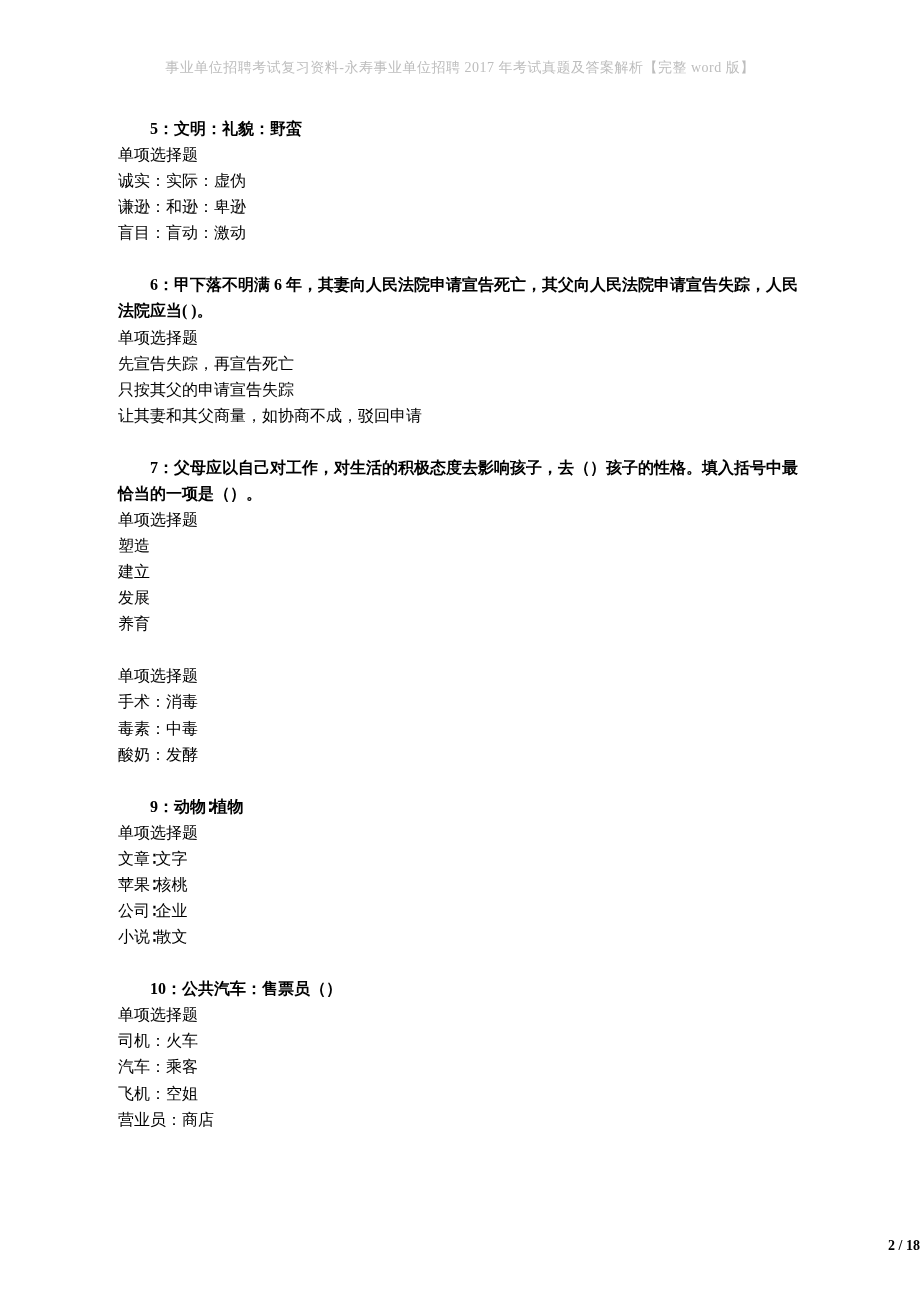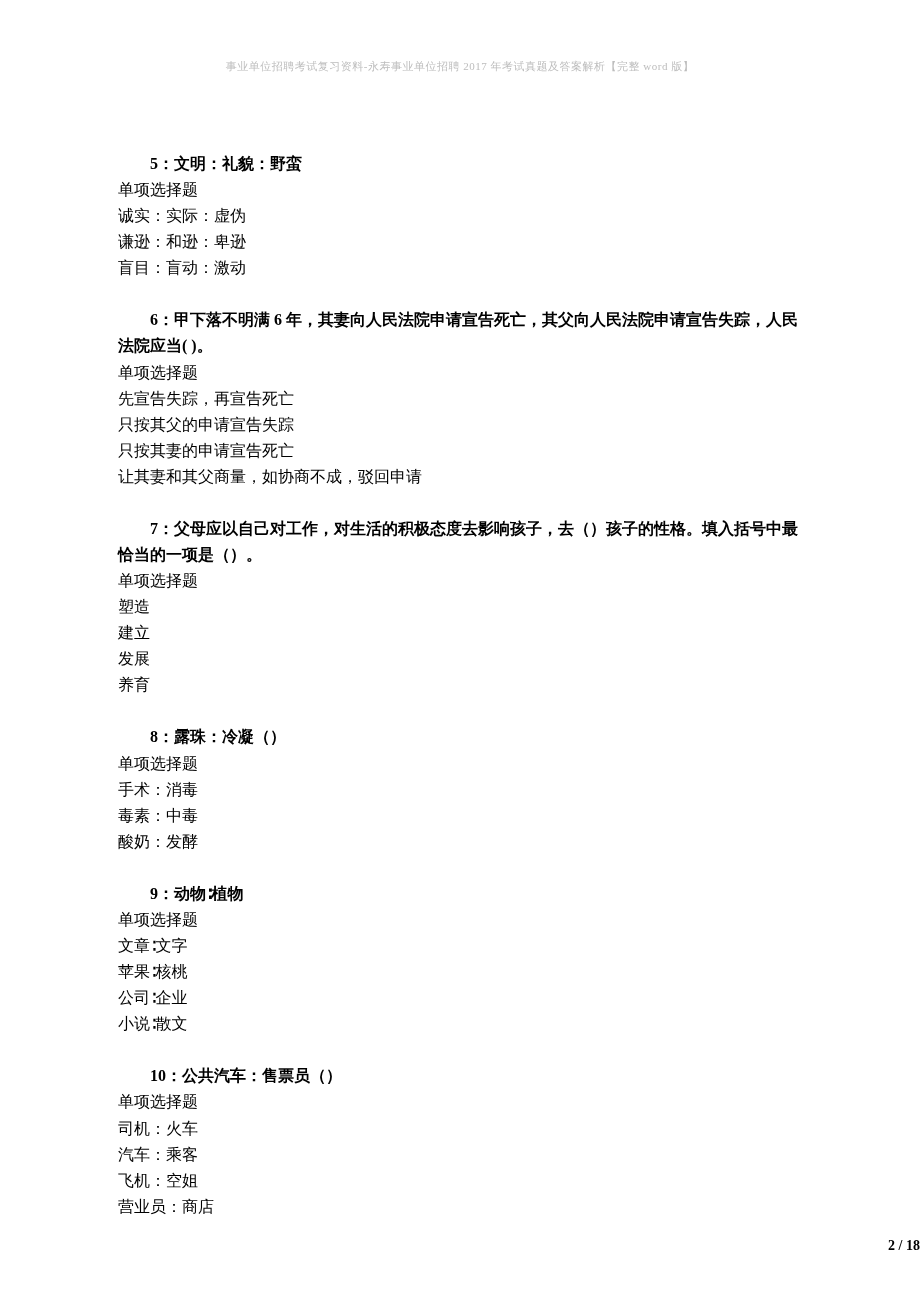--- a/index.html
+++ b/index.html
@@ -15,23 +15,23 @@
     position: relative;
     box-sizing: border-box;
   }
   .page {
     padding: 59px 118px 0 118px;
     box-sizing: border-box;
   }
   .header {
     text-align: center;
     color: #bdbdbd;
-    font-size: 11px;
+    font-size: 14px;
     letter-spacing: 0.5px;
-    margin-bottom: 77px;
+    margin-bottom: 39px;
   }
   .content {
     line-height: 1.63;
   }
   .block {
     margin-bottom: 26px;
   }
   .stem {
     text-indent: 2em;
     font-weight: bold;
@@ -64,35 +64,33 @@
       <div class="line">诚实：实际：虚伪</div>
       <div class="line">谦逊：和逊：卑逊</div>
       <div class="line">盲目：盲动：激动</div>
     </div>
 
     <div class="block">
       <div class="stem">6：甲下落不明满 6 年，其妻向人民法院申请宣告死亡，其父向人民法院申请宣告失踪，人民法院应当( )。</div>
       <div class="line">单项选择题</div>
       <div class="line">先宣告失踪，再宣告死亡</div>
       <div class="line">只按其父的申请宣告失踪</div>
-      <div class="line">只按其妻的申请宣告死亡</div>
       <div class="line">让其妻和其父商量，如协商不成，驳回申请</div>
     </div>
 
     <div class="block">
       <div class="stem">7：父母应以自己对工作，对生活的积极态度去影响孩子，去（）孩子的性格。填入括号中最恰当的一项是（）。</div>
       <div class="line">单项选择题</div>
       <div class="line">塑造</div>
       <div class="line">建立</div>
       <div class="line">发展</div>
       <div class="line">养育</div>
     </div>
 
     <div class="block">
-      <div class="stem">8：露珠：冷凝（）</div>
       <div class="line">单项选择题</div>
       <div class="line">手术：消毒</div>
       <div class="line">毒素：中毒</div>
       <div class="line">酸奶：发酵</div>
     </div>
 
     <div class="block">
       <div class="stem">9：动物∶植物</div>
       <div class="line">单项选择题</div>
       <div class="line">文章∶文字</div>

